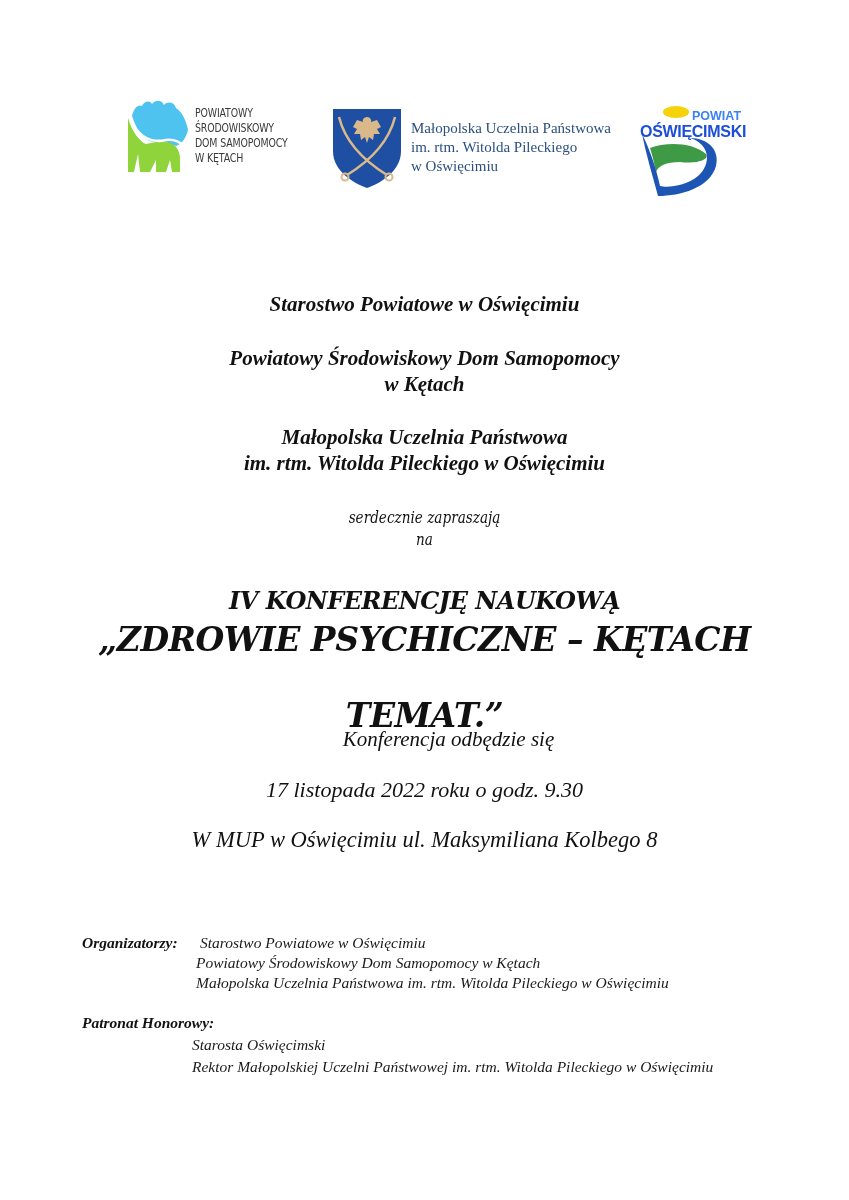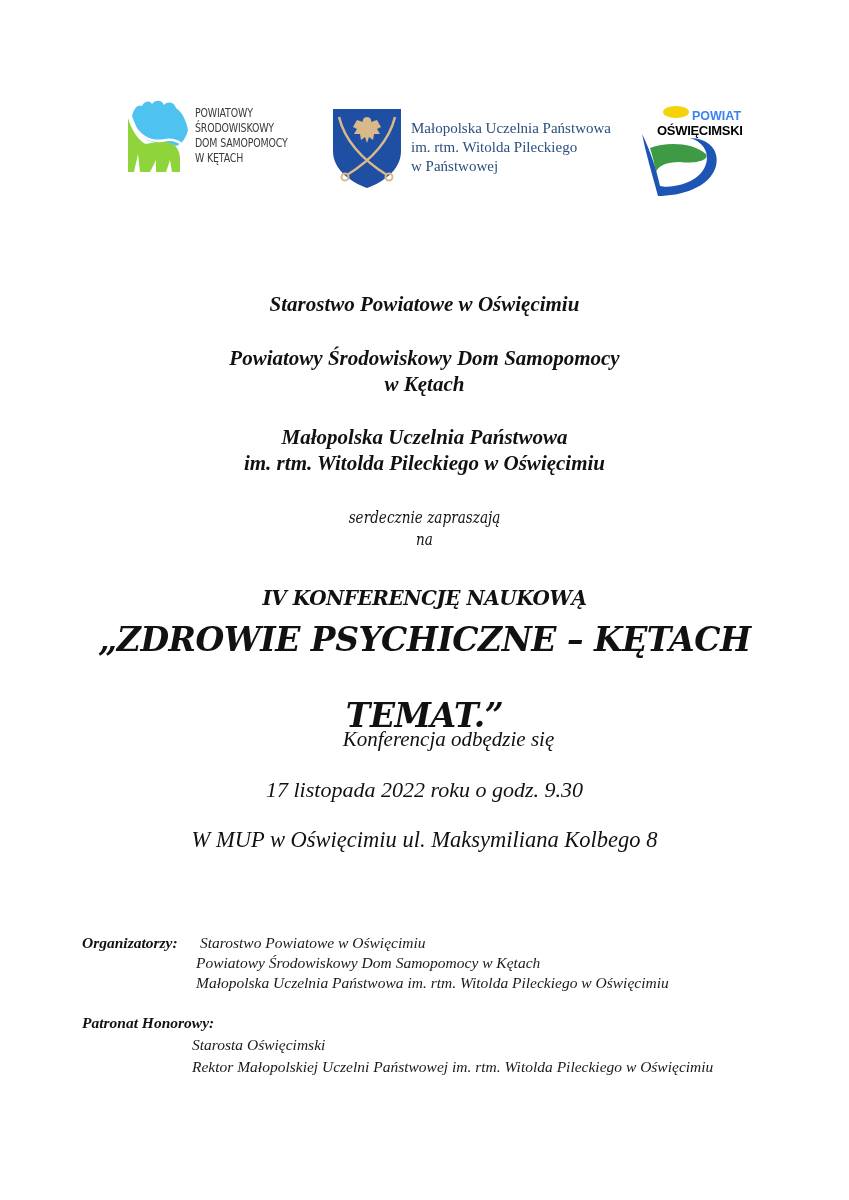--- a/index.html
+++ b/index.html
@@ -11,27 +11,27 @@
   #logo-psdsk svg { position: absolute; left: 0; top: 2px; }
   #logo-psdsk .txt { position: absolute; left: 69px; top: 10px; font-family: "DejaVu Sans", sans-serif; font-size: 11.5px; line-height: 15px; color: #3a3a3a; letter-spacing: -0.2px; transform: scaleX(0.82); transform-origin: left top; white-space: nowrap; }
 
   #logo-mup { left: 331px; top: 105px; width: 295px; height: 85px; }
   #logo-mup svg { position: absolute; left: 0; top: 2px; }
   #logo-mup .txt { position: absolute; left: 80px; top: 14px; font-family: "Liberation Serif", serif; font-size: 15px; line-height: 19px; color: #2b4f7e; white-space: nowrap; }
 
   #logo-powiat { left: 636px; top: 104px; width: 100px; height: 95px; }
   #logo-powiat svg { position: absolute; left: 0; top: 0; }
   #logo-powiat .t1 { position: absolute; left: 56px; top: 5px; font-family: "Liberation Sans", sans-serif; font-weight: bold; font-size: 12.5px; color: #3b82f6; }
-  #logo-powiat .t2 { position: absolute; left: 4px; top: 19px; font-family: "Liberation Sans", sans-serif; font-weight: bold; font-size: 13px; color: #000000; letter-spacing: -0.3px; margin-left: 17px; }
+  #logo-powiat .t2 { position: absolute; left: 4px; top: 19px; font-family: "Liberation Sans", sans-serif; font-weight: bold; font-size: 16px; color: #1d4ed8; letter-spacing: -0.3px; }
 
   
   .c { position: absolute; left: 0; width: 849px; text-align: center; font-family: "Liberation Serif", serif; font-style: italic; white-space: nowrap; }
   .h-org { font-size: 21px; font-weight: bold; }
   .small-it { font-size: 16px; font-weight: normal; font-family: "DejaVu Serif", serif; transform: scaleX(0.85); }
-  .title1 { font-size: 20px; font-weight: bold; font-family: "DejaVu Serif", serif; letter-spacing: -0.5px; font-style: italic; }
+  .title1 { font-size: 24px; font-weight: bold; font-family: "DejaVu Serif", serif; letter-spacing: -0.5px; font-style: italic; }
   .title2 { font-size: 33px; font-weight: bold; font-family: "DejaVu Serif", serif; letter-spacing: -0.5px; }
   .conf { font-size: 21px; font-weight: normal; }
   .date { font-size: 22px; font-weight: normal; }
   .place { font-size: 22.5px; font-weight: normal; }
 
   
   .lbl { position: absolute; font-family: "Liberation Serif", serif; font-style: italic; font-weight: bold; font-size: 15.5px; white-space: nowrap; }
   .it { position: absolute; font-family: "Liberation Serif", serif; font-style: italic; font-size: 15.5px; white-space: nowrap; color: #1a1a1a; }
 </style>
 </head>
@@ -60,21 +60,21 @@
     <path d="M36 10 C33 10, 31 13, 32 15 L26 13 L22 20 L26 22 L23 27 L29 27 L30 33 L34 30 L36 36 L38 30 L42 33 L43 27 L49 27 L46 22 L50 20 L46 13 L40 15 C41 13, 39 10, 36 10 Z" fill="#d9b98a"></path>
 
     <path d="M8 10 C14 34, 30 52, 56 68" stroke="#d9b98a" stroke-width="2.5" fill="none"></path>
     <path d="M64 10 C58 34, 42 52, 16 68" stroke="#d9b98a" stroke-width="2.5" fill="none"></path>
     <circle cx="58" cy="70" r="3.5" fill="none" stroke="#d9b98a" stroke-width="2"></circle>
     <circle cx="14" cy="70" r="3.5" fill="none" stroke="#d9b98a" stroke-width="2"></circle>
   </svg>
   <div class="txt">
     <div>Małopolska Uczelnia Państwowa</div>
     <div>im. rtm. Witolda Pileckiego</div>
-    <div>w Państwowej</div>
+    <div>w Oświęcimiu</div>
   </div>
 </div>
 
 <div class="logo" id="logo-powiat">
   <svg width="100" height="95" viewBox="0 0 100 95">
     <ellipse cx="40" cy="8" rx="13" ry="6" fill="#f5d20a"></ellipse>
     <path d="M14 44 C30 38, 56 38, 70 50 C74 56, 60 60, 44 58 C30 58, 22 62, 20 68 C18 58, 16 50, 14 44 Z" fill="#3f9a45"></path>
     <path d="M6 30 C10 50, 16 70, 22 92 C44 92, 74 84, 80 62 C84 46, 72 34, 54 34 C74 40, 76 60, 62 72 C50 82, 32 84, 24 82 C20 64, 14 46, 6 30 Z" fill="#1d55b5"></path>
   </svg>
   <div class="t1">POWIAT</div>

